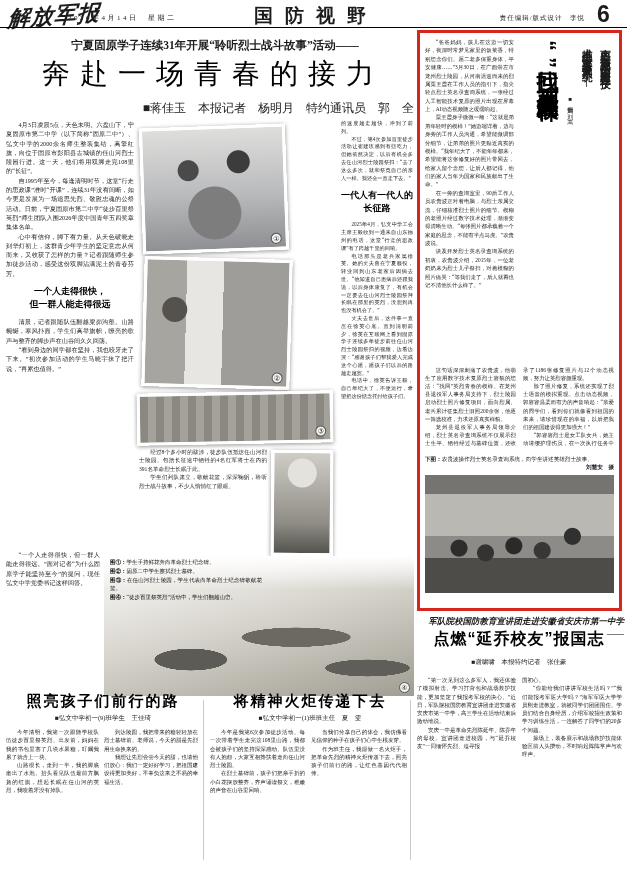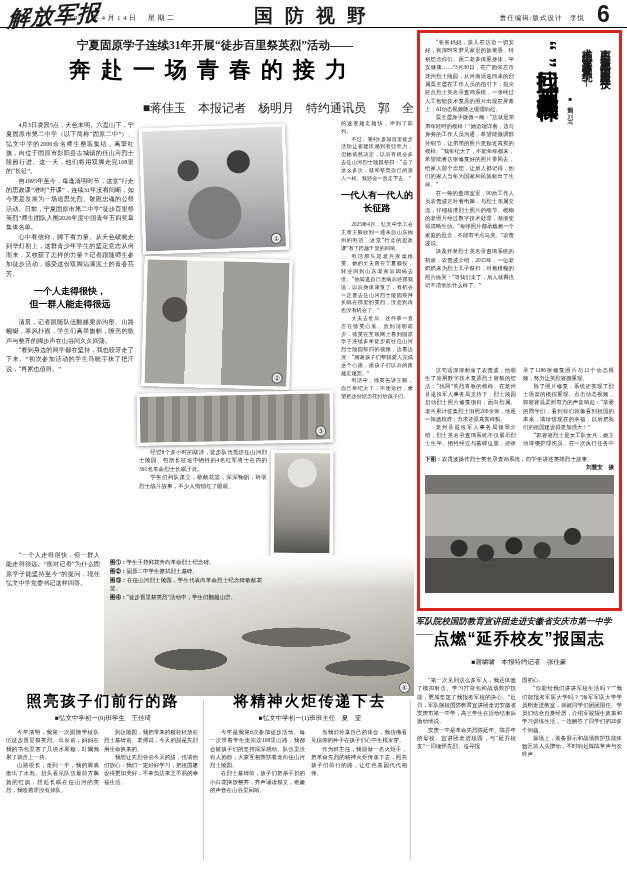--- a/index.html
+++ b/index.html
@@ -12,21 +12,21 @@
             font-family:"DejaVu Serif",serif;transform:rotate(-4deg) skewX(-8deg);letter-spacing:1px}
   .hdate{left:68px;top:13px;font-size:7px;letter-spacing:2.5px;color:#222}
   .hsection{left:224px;top:3px;width:184px;text-align:center;font-size:19px;font-weight:bold;
             letter-spacing:12px;font-family:"Liberation Sans",sans-serif}
   .heditor{left:450px;top:14px;width:135px;text-align:right;font-size:6.5px;letter-spacing:1px;color:#222}
   .hpage{left:597px;top:1px;font-size:23px;font-weight:bold;font-family:"Liberation Sans",sans-serif}
   .hrule{left:0;top:27px;width:627px;height:0;border-top:1.5px solid #000}
   
   .kicker{left:18px;top:38px;width:394px;text-align:center;font-size:11.5px;font-weight:bold;
           font-family:"Liberation Serif",serif}
-  .headline{left:12px;top:55px;width:402px;text-align:center;font-size:22px;font-weight:bold;
+  .headline{left:12px;top:55px;width:402px;text-align:center;font-size:28px;font-weight:normal;
             letter-spacing:10px;font-family:"Liberation Sans",sans-serif;color:#000}
   .byline{left:12px;top:100px;width:402px;text-align:right;font-size:12px;color:#222}
   
   .bt{text-align:justify;line-height:1.5;overflow:hidden}
   .bt p{text-indent:2em;margin:0}
   .colA{left:6px;top:120px;width:128px;height:426px;font-size:6.2px}
   .colA2{left:6px;top:550px;width:94px;height:146px;font-size:6.2px}
   .colB{left:139px;top:448px;width:128px;height:108px;font-size:5.6px}
   .colC{left:341px;top:120px;width:72px;height:436px;font-size:5.2px}
   .sh{font-weight:bold;text-align:center;white-space:pre-line;margin:7px 0 6px;font-size:9px;
@@ -91,42 +91,42 @@
   .ah{position:absolute;text-align:center;font-weight:bold;font-family:"Liberation Serif",serif;color:#000}
   .ab{position:absolute;text-align:center;font-size:6.5px;color:#222}
   .a1h{left:8px;top:692px;width:190px;font-size:15px;letter-spacing:2px}
   .a1b{left:8px;top:714px;width:190px}
   .a1c1{left:6px;top:728px;width:93px;height:136px;font-size:5.5px}
   .a1c2{left:104px;top:728px;width:94px;height:136px;font-size:5.5px}
   .a2h{left:212px;top:692px;width:196px;font-size:15px;letter-spacing:2px}
   .a2b{left:212px;top:714px;width:196px}
   .a2c1{left:210px;top:728px;width:95px;height:136px;font-size:5.5px}
   .a2c2{left:311px;top:728px;width:96px;height:136px;font-size:5.5px}
-  .dk{left:416px;top:616px;width:208px;text-align:left;font-size:8.5px;font-weight:bold;
+  .dk{left:416px;top:616px;width:208px;text-align:right;font-size:8.5px;font-weight:bold;
       font-style:italic;font-family:"Liberation Serif",serif}
   .dh{left:414px;top:629px;width:210px;text-align:center;font-size:16px;font-weight:bold;
       letter-spacing:1px;font-family:"Liberation Sans",sans-serif;color:#000}
   .db{left:414px;top:658px;width:210px;text-align:center;font-size:6.5px;color:#222}
   .dc1{left:417px;top:676px;width:99px;height:188px;font-size:5.5px}
   .dc2{left:522px;top:676px;width:100px;height:188px;font-size:5.5px}
   .vrule{position:absolute;width:0;border-left:1px solid #c9c9c9}
 </style>
 </head>
 <body>
 
 <div id="page">
 
   <div class="abs masthead">解放军报</div>
   <div class="abs hdate">2026年4月14日　星期二</div>
   <div class="abs hsection">国防视野</div>
   <div class="abs heditor">责任编辑/版式设计　李悦</div>
   <div class="abs hpage">6</div>
   <div class="abs hrule"></div>
 
-  <div class="abs kicker">宁夏固原学子连续31年开展“徒步百里祭英烈”活动——</div>
+  <div class="abs kicker">宁夏固原学子连续31年开展“聆听烈士战斗故事”活动——</div>
   <div class="abs headline">奔赴一场青春的接力</div>
   <div class="abs byline">■蒋佳玉　本报记者　杨明月　特约通讯员　郭　全</div>
 
   <div class="abs bt colA">
     <p>4月3日凌晨5点，天色未明。六盘山下，宁夏固原市第二中学（以下简称“固原二中”）、弘文中学的2000余名师生整装集结，高擎红旗，向位于固原市彭阳县古城镇的任山河烈士陵园行进。这一天，他们将用双脚走完108里的“长征”。</p>
     <p>自1995年至今，每逢清明时节，这堂“行走的思政课”准时“开课”，连续31年没有间断，如今更是发展为一场追思先烈、敬慰忠魂的公祭活动。日前，宁夏固原市第二中学“徒步百里祭英烈”师生团队入围2026年度中国青年五四奖章集体名单。</p>
     <p>心中有信仰，脚下有力量。从天色破晓走到华灯初上，这群青少年学生的坚定意志从何而来，又收获了怎样的力量？记者跟随师生参加徒步活动，感受这份双脚沾满泥土的青春芬芳。</p>
     <div class="sh">一个人走得很快，
 但一群人能走得很远</div>
     <p>清晨，记者跟随队伍翻越梁峁沟壑。山路蜿蜒，寒风扑面，学生们高举旗帜，嘹亮的歌声与整齐的脚步声在山谷间久久回荡。</p>

